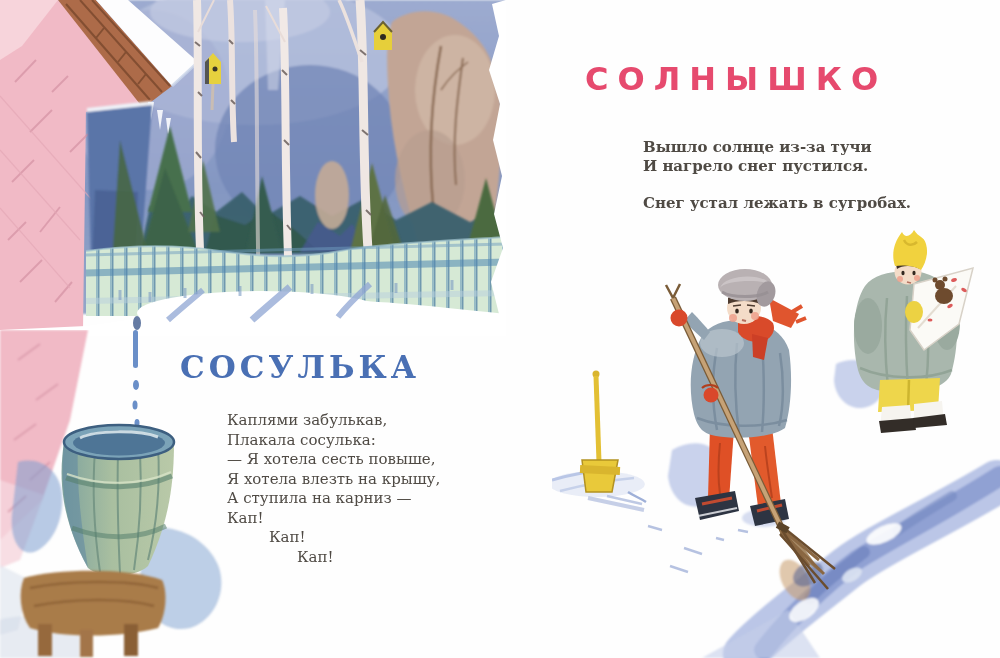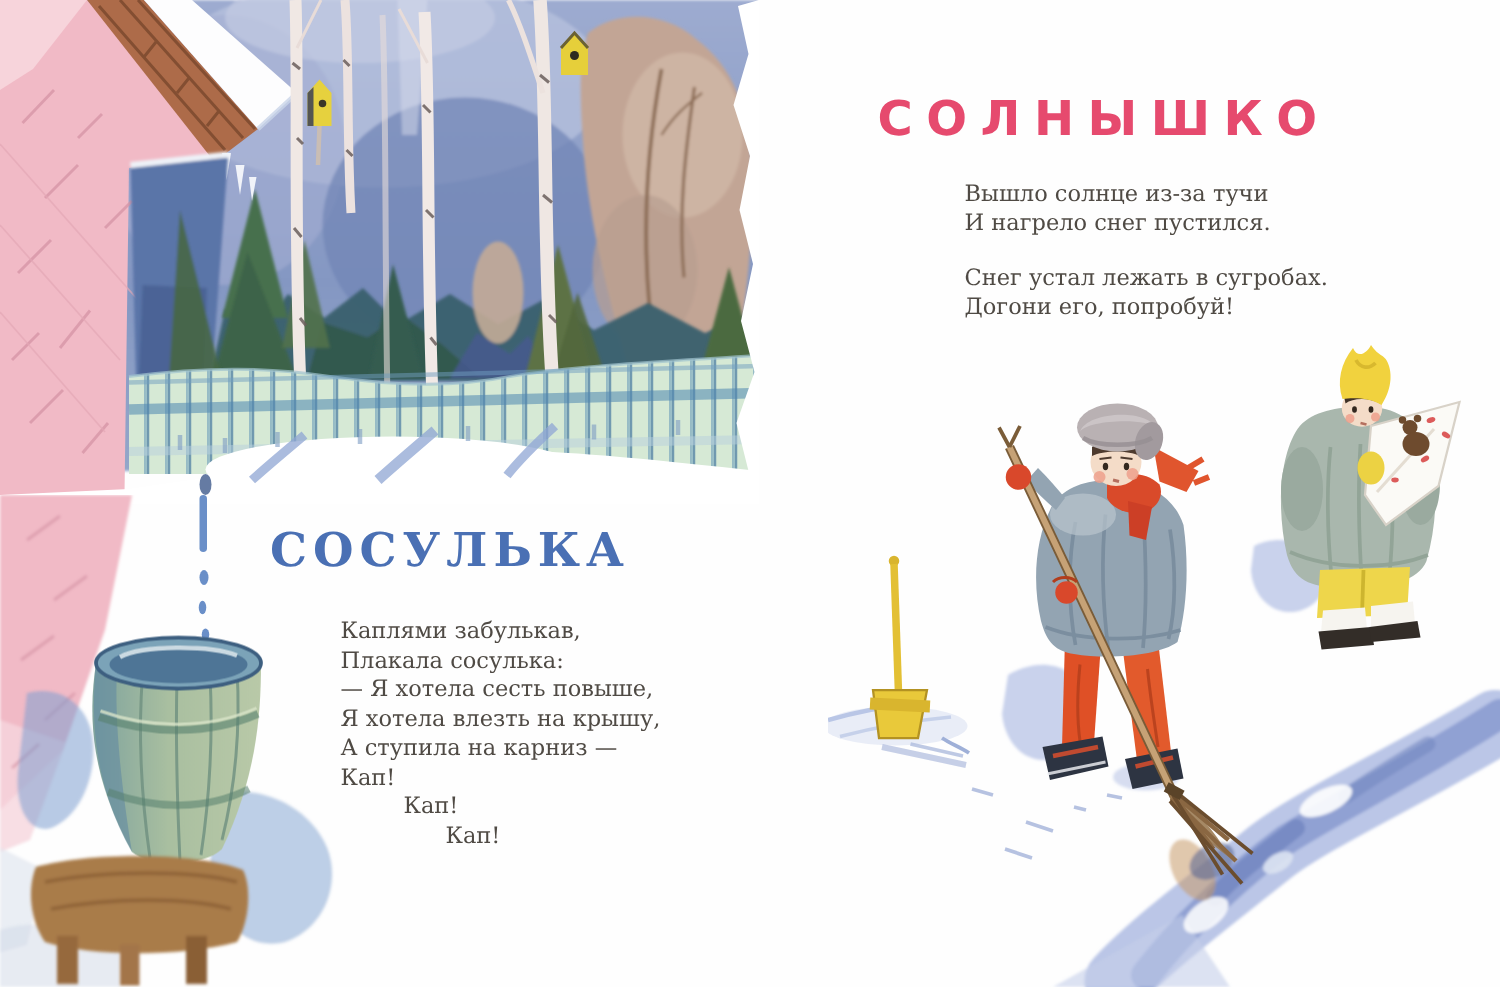--- a/index.html
+++ b/index.html
@@ -20,21 +20,21 @@
     font-weight:700;font-size:31px;letter-spacing:4px;color:#4a70b4;
   }
   #right-title{
     left:585px;top:60px;width:310px;
     font-family:"DejaVu Sans","Liberation Sans",sans-serif;
     font-weight:800;font-size:32px;letter-spacing:9px;color:#e64a6e;
   }
   .poem{position:absolute;color:#4f4a44;font-size:15px;line-height:19.5px;}
   #left-poem{left:227px;top:411px;width:230px;}
   #right-poem{left:643px;top:120px;width:250px;line-height:19px;}
-  .stanza{margin:0 0 18px 0;}
+  .stanza{margin:18px 0 18px 0;font-weight:bold;}
   .poem-line{white-space:nowrap;}
   .indent-1{padding-left:42px;}
   .indent-2{padding-left:70px;}
 </style>
 </head>
 <body>
 
 <div class="spread">
 
   <section>
@@ -301,21 +301,20 @@
 
     <h1 id="right-title" class="page-title">СОЛНЫШКО</h1>
 
     <div id="right-poem" class="poem">
       <div class="stanza">
         <div class="poem-line">Вышло солнце из-за тучи</div>
         <div class="poem-line">И нагрело снег пустился.</div>
       </div>
       <div class="stanza">
         <div class="poem-line">Снег устал лежать в сугробах.</div>
-        <div class="poem-line">Догони его, попробуй!</div>
       </div>
     </div>
 
     <svg id="illu-children" class="illu" width="448" height="430" viewBox="0 0 448 430">
       <defs>
         <filter id="fC" x="-10%" y="-10%" width="120%" height="120%">
           <feGaussianBlur stdDeviation="1.1"></feGaussianBlur>
         </filter>
       </defs>
 

